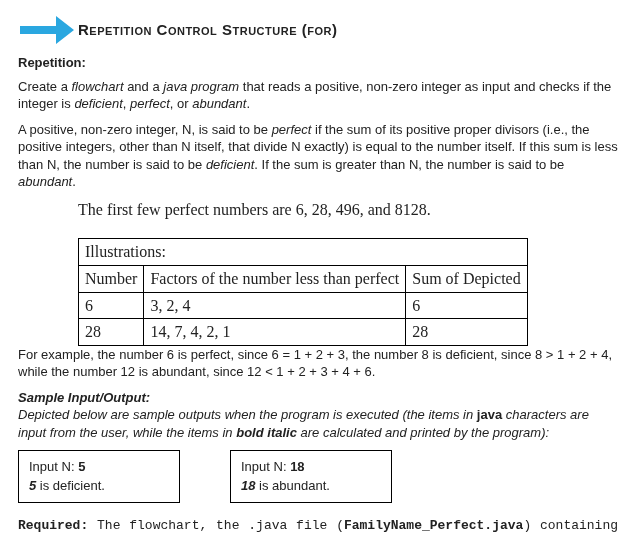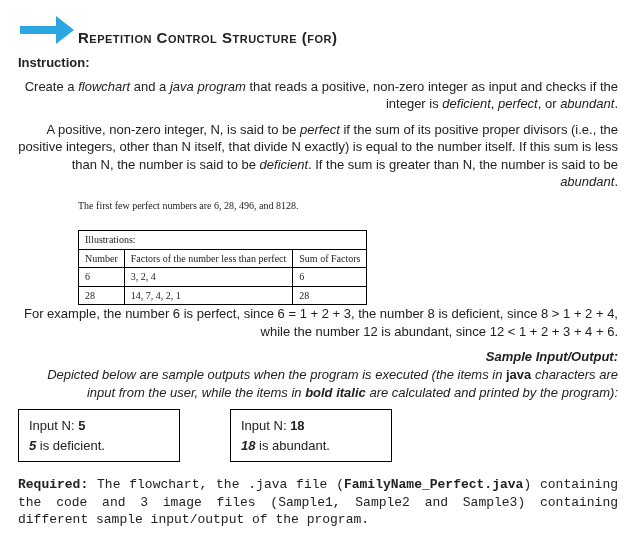--- a/index.html
+++ b/index.html
@@ -8,43 +8,43 @@
     font-family: Arial, Helvetica, sans-serif;
     font-size: 13px;
     color: #222;
     width: 636px;
     box-sizing: border-box;
     background: #fff;
     line-height: 1.35;
   }
   .title-row {
     display: flex;
-    align-items: flex-end;
+    align-items: center;
     margin-bottom: 6px;
   }
   .arrow-icon {
     width: 60px;
     height: 36px;
     flex-shrink: 0;
   }
   .arrow-icon svg { display:block; }
   .main-title {
     font-weight: bold;
     font-variant: small-caps;
     font-size: 15px;
     letter-spacing: 0.5px;
   }
   .instruction-label {
     font-weight: bold;
     margin: 4px 0 6px 0;
   }
-  p { margin: 0 0 8px 0; text-align: right; }
+  p { margin: 0 0 8px 0; }
   .ital { font-style: italic; }
   .indent-block { margin-left: 60px; }
-  .serif { font-family: "Times New Roman", Times, serif; font-size: 10px; }
+  .serif { font-family: "Times New Roman", Times, serif; font-size: 16px; }
   table.illus {
     border-collapse: collapse;
     margin-top: 18px;
   }
   table.illus td, table.illus th {
     border: 1px solid #000;
     padding: 2px 6px;
     font-weight: normal;
     text-align: left;
     white-space: nowrap;
@@ -74,42 +74,42 @@
 
 <div class="title-row">
   <span class="arrow-icon">
     <svg viewBox="0 0 60 36" width="60" height="36">
       <path d="M2 14 L38 14 L38 4 L56 18 L38 32 L38 22 L2 22 Z" fill="#2aa7e0"></path>
     </svg>
   </span>
   <span class="main-title">Repetition Control Structure (for)</span>
 </div>
 
-<div class="instruction-label">Instruction:</div>
+<div class="instruction-label">Repetition:</div>
 
 <p>
   <span>Create a </span><span class="ital">flowchart</span><span> and a </span><span class="ital">java program</span><span> that reads a positive, non-zero integer as input and checks if the integer is </span><span class="ital">deficient</span><span>, </span><span class="ital">perfect</span><span>, or </span><span class="ital">abundant</span><span>.</span>
 </p>
 
 <p>
   <span>A positive, non-zero integer, N, is said to be </span><span class="ital">perfect</span><span> if the sum of its positive proper divisors (i.e., the positive integers, other than N itself, that divide N exactly) is equal to the number itself. If this sum is less than N, the number is said to be </span><span class="ital">deficient</span><span>. If the sum is greater than N, the number is said to be </span><span class="ital">abundant</span><span>.</span>
 </p>
 
 <div class="indent-block serif">The first few perfect numbers are 6, 28, 496, and 8128.</div>
 
 <div class="indent-block serif">
   <table class="illus">
     <tbody>
         <tr>
           <td colspan="3">Illustrations:</td>
         </tr>
     <tr>
       <td>Number</td>
       <td>Factors of the number less than perfect</td>
-      <td>Sum of Factors</td>
+      <td>Sum of Depicted</td>
     </tr>
     <tr>
       <td>6</td>
       <td>3, 2, 4</td>
       <td>6</td>
     </tr>
     <tr>
       <td>28</td>
       <td>14, 7, 4, 2, 1</td>
       <td>28</td>

